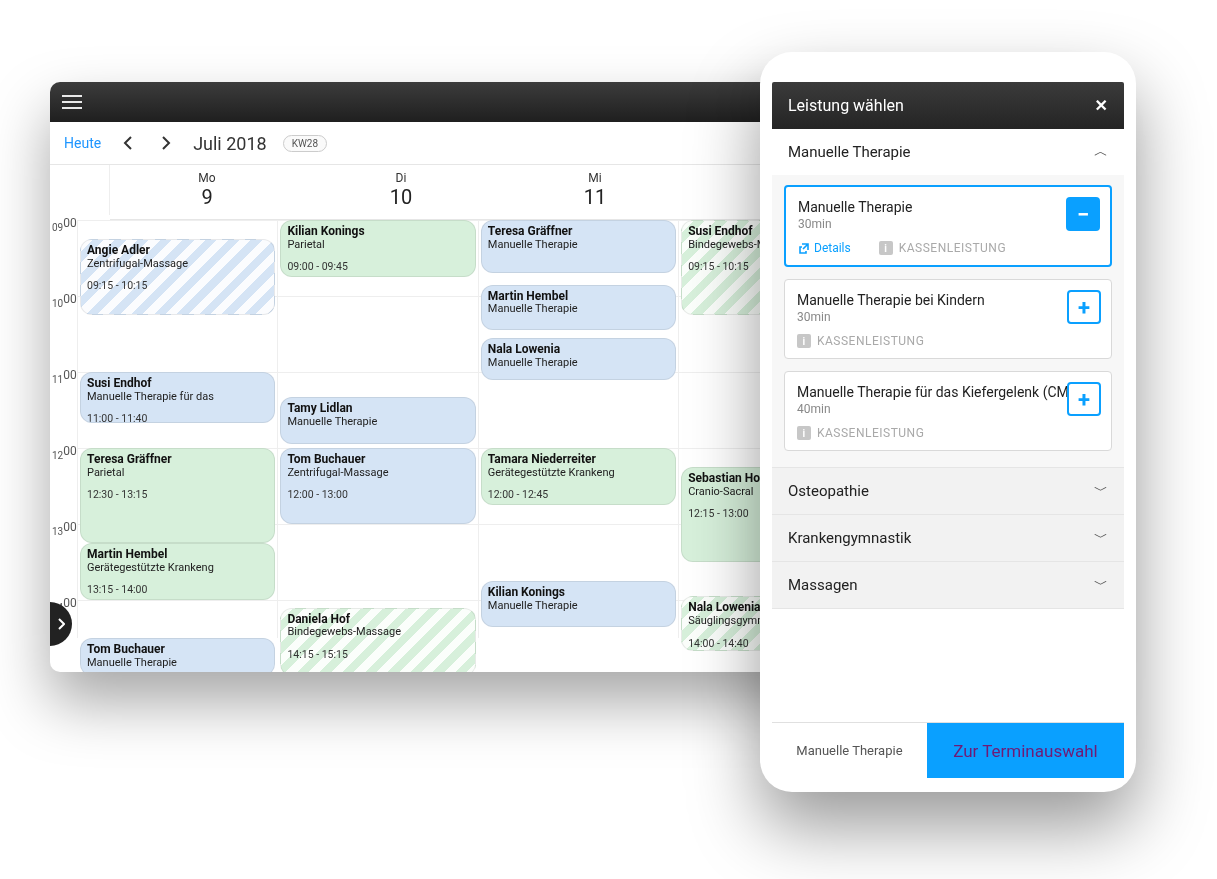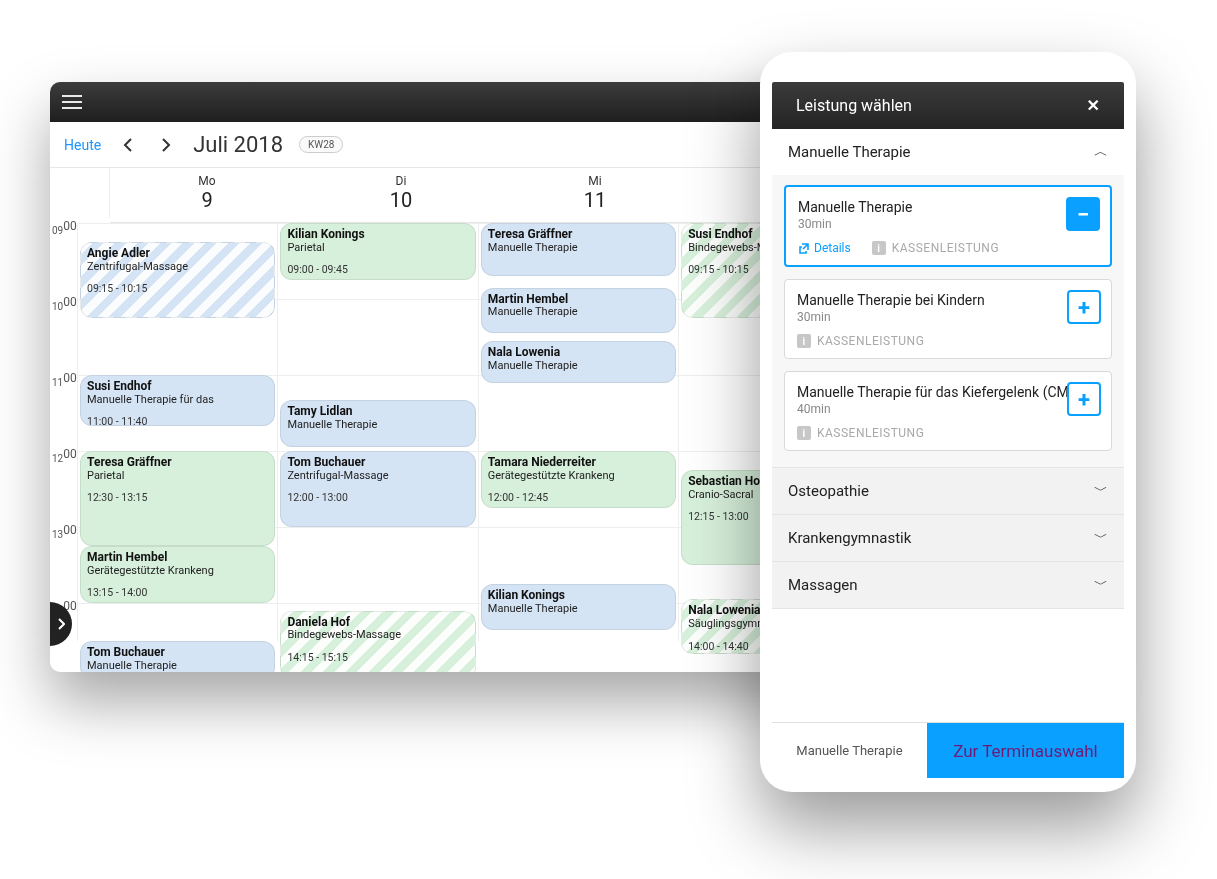--- a/index.html
+++ b/index.html
@@ -35,21 +35,21 @@
   .hamburger span { display:block; height:2px; background:#e9e9e9; }
 
   .toolbar {
     display:flex; align-items:center; gap:16px;
     padding: 10px 14px;
     border-bottom:1px solid #e6e6e6;
     font-size:14px;
   }
   .today-link { color:#1e95ff; cursor:pointer; }
   .nav-btn { width:22px; height:22px; display:flex; align-items:center; justify-content:center; cursor:pointer; color:#333; font-size:18px; }
-  .month-title { font-size:22px; color:#333; }
+  .month-title { font-size:18px; color:#333; }
   .kw-badge {
     font-size:10px; border:1px solid #ccc; border-radius:10px;
     padding:2px 8px; color:#555; background:#fafafa;
   }
 
   .calendar { display:flex; height:calc(100% - 40px - 46px); position:relative; }
   .gutter { width:28px; border-right:1px solid #eee; position:relative; font-size:10px; color:#555; }
   .gutter .hour-label { position:absolute; left:2px; }
   .gutter .hour-label sup { font-size:12px; }
 
@@ -103,21 +103,21 @@
     box-shadow: 0 35px 70px rgba(0,0,0,0.4);
     padding:30px 12px 14px;
     overflow:hidden;
   }
   .phone-inner { width:100%; height:100%; display:flex; flex-direction:column; }
 
   .modal-header {
     background:linear-gradient(#3b3b3b,#242424);
     color:#fff;
     display:flex; align-items:center; justify-content:space-between;
-    padding:14px 24px;
+    padding:14px 16px;
     font-size:16px;
     border-radius:2px 2px 0 0;
   }
   .close-x { cursor:pointer; font-size:16px; font-weight:bold; }
 
   .accordion { flex:1; overflow:auto; }
   .acc-item { border-bottom:1px solid #e5e5e5; }
   .acc-header {
     display:flex; justify-content:space-between; align-items:center;
     padding:14px 16px; font-size:15px; color:#222; cursor:pointer;
@@ -128,21 +128,21 @@
 
   .acc-body { padding:10px 12px 16px; background:#f7f7f7; display:flex; flex-direction:column; gap:12px; }
 
   .service-card {
     background:#fff; border:1px solid #d9d9d9; border-radius:4px;
     padding:12px 12px 10px; position:relative;
   }
   .service-card.selected { border:2px solid #0aa0ff; }
   .service-title { font-size:14px; color:#222; margin-bottom:2px; }
   .service-duration { font-size:12px; color:#888; margin-bottom:10px; }
-  .service-meta { display:flex; align-items:center; gap:21px; font-size:12px; }
+  .service-meta { display:flex; align-items:center; gap:28px; font-size:12px; }
   .details-link { color:#0aa0ff; display:flex; align-items:center; gap:4px; cursor:pointer; }
   .badge-kasse { color:#a9a9a9; letter-spacing:0.5px; display:flex; align-items:center; gap:6px; }
   .badge-kasse .info-square { width:14px; height:14px; background:#c7c7c7; color:#fff; font-size:10px; display:flex; align-items:center; justify-content:center; border-radius:2px; font-weight:bold; }
 
   .plusminus {
     position:absolute; top:10px; right:10px;
     width:34px; height:34px; border-radius:4px;
     display:flex; align-items:center; justify-content:center;
     font-size:22px; font-weight:bold; cursor:pointer;
   }

